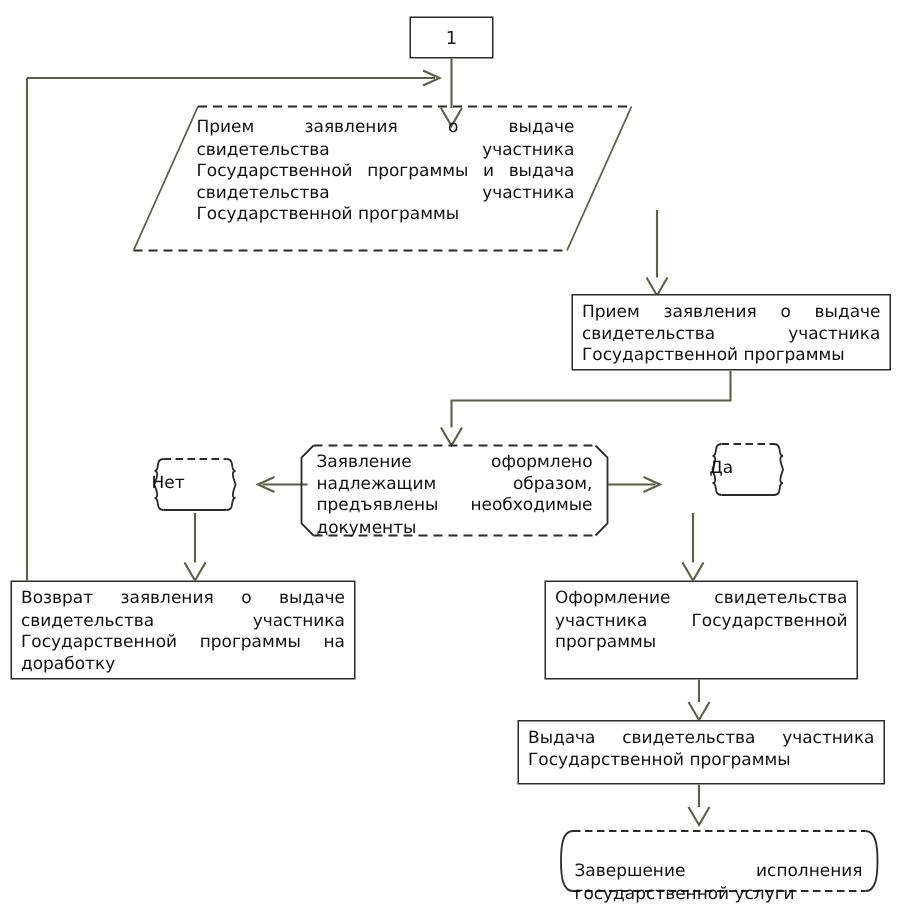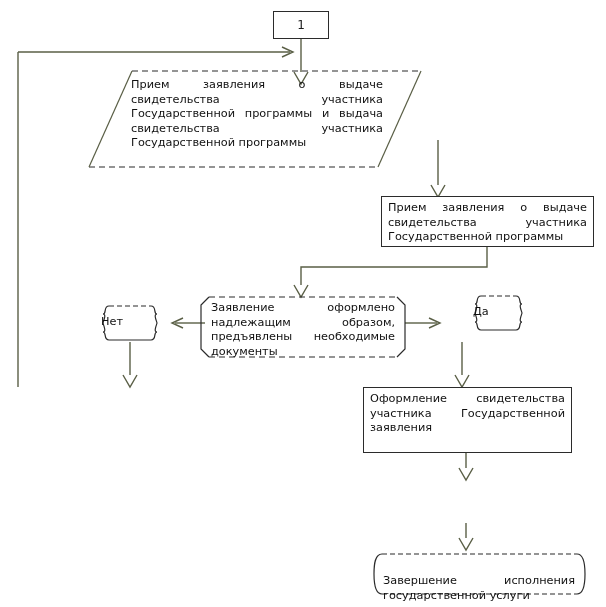--- a/index.html
+++ b/index.html
@@ -139,25 +139,31 @@
   <div class="svgnode brace" style="left:437px;top:292px;width:51px;height:42px;margin-left:36px;">
     <svg width="51" height="42" viewBox="0 0 51 42">
       <line x1="8" y1="4" x2="43" y2="4" stroke="#2b2b2b" stroke-width="1.2" stroke-dasharray="5,3"></line>
       <line x1="8" y1="38" x2="43" y2="38" stroke="#2b2b2b" stroke-width="1.2"></line>
       <path d="M8,4 C2,4 6,12 2,12 C6,12 2,20 2,21 C2,22 6,30 2,30 C6,30 2,38 8,38" stroke="#2b2b2b" stroke-width="1.2" fill="none"></path>
       <path d="M43,4 C49,4 45,12 49,12 C45,12 49,20 49,21 C49,22 45,30 49,30 C45,30 49,38 43,38" stroke="#2b2b2b" stroke-width="1.2" fill="none"></path>
     </svg>
     <div class="txt" style="top:13px;">Да</div>
   </div>
 
+  <div class="node rect" style="left:7px;top:387px;width:230px;height:66px;">
+    <div class="txt">Возврат заявления о выдаче свидетельства участника Государственной программы на доработку</div>
+  </div>
 
   <div class="node rect" style="left:363px;top:387px;width:209px;height:66px;">
-    <div class="txt">Оформление свидетельства участника Государственной заявления</div>
+    <div class="txt">Оформление свидетельства участника Государственной программы</div>
   </div>
 
+  <div class="node rect" style="left:345px;top:480px;width:245px;height:43px;">
+    <div class="txt">Выдача свидетельства участника Государственной программы</div>
+  </div>
 
   <div class="svgnode brace left-align" style="left:372px;top:550px;width:215px;height:48px;">
     <svg width="215" height="48" viewBox="0 0 215 48">
       <line x1="10" y1="4" x2="205" y2="4" stroke="#2b2b2b" stroke-width="1.2" stroke-dasharray="5,3"></line>
       <line x1="10" y1="44" x2="205" y2="44" stroke="#2b2b2b" stroke-width="1.2" stroke-dasharray="5,3"></line>
       <path d="M10,4 C3,4 2,14 2,24 C2,34 3,44 10,44" stroke="#2b2b2b" stroke-width="1.2" fill="none"></path>
       <path d="M205,4 C212,4 213,14 213,24 C213,34 212,44 205,44" stroke="#2b2b2b" stroke-width="1.2" fill="none"></path>
     </svg>
     <div class="txt" style="top:24px;left:11px;width:192px;text-align:justify;text-align-last:left;">Завершение исполнения государственной услуги</div>
   </div>

